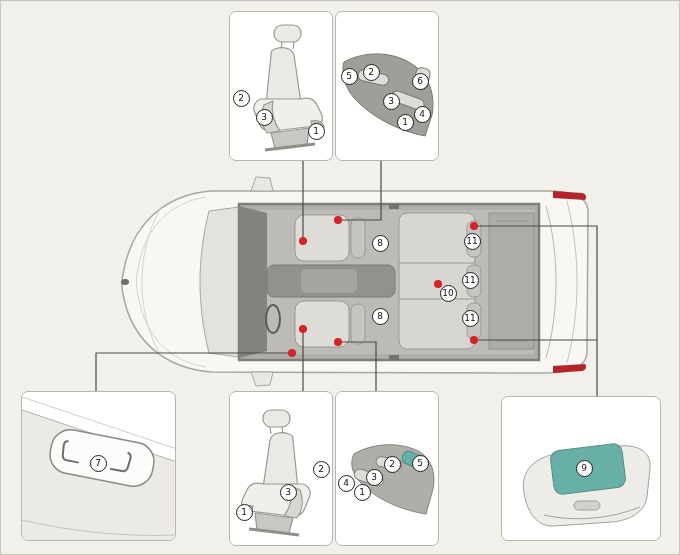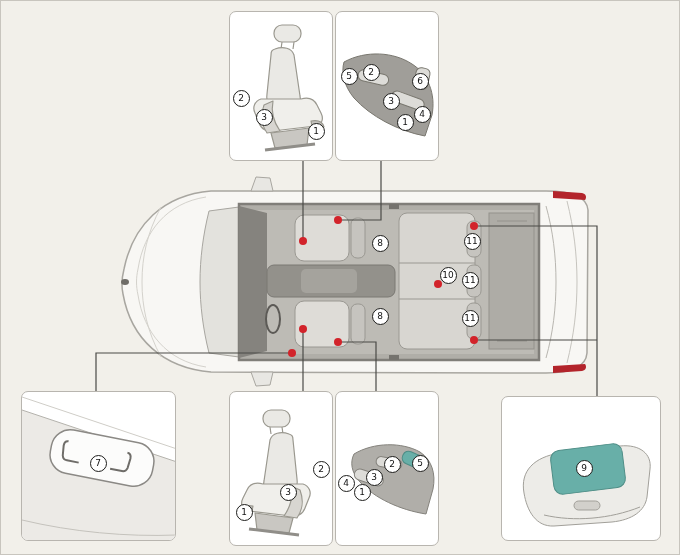--- a/index.html
+++ b/index.html
@@ -158,21 +158,21 @@
 
   <span class="num" style="left:348px;top:75px">5</span>
   <span class="num" style="left:370px;top:71px">2</span>
   <span class="num" style="left:419px;top:80px">6</span>
   <span class="num" style="left:390px;top:100px">3</span>
   <span class="num" style="left:404px;top:121px">1</span>
   <span class="num" style="left:421px;top:113px">4</span>
 
   <span class="num" style="left:379px;top:242px">8</span>
   <span class="num" style="left:379px;top:315px">8</span>
-  <span class="num" style="left:447px;top:274px">10</span>
+  <span class="num" style="left:447px;top:292px">10</span>
   <span class="num" style="left:471px;top:240px">11</span>
   <span class="num" style="left:469px;top:279px">11</span>
   <span class="num" style="left:469px;top:317px">11</span>
 
   <span class="num" style="left:97px;top:462px">7</span>
 
   <span class="num" style="left:320px;top:468px">2</span>
   <span class="num" style="left:287px;top:491px">3</span>
   <span class="num" style="left:243px;top:511px">1</span>
 

